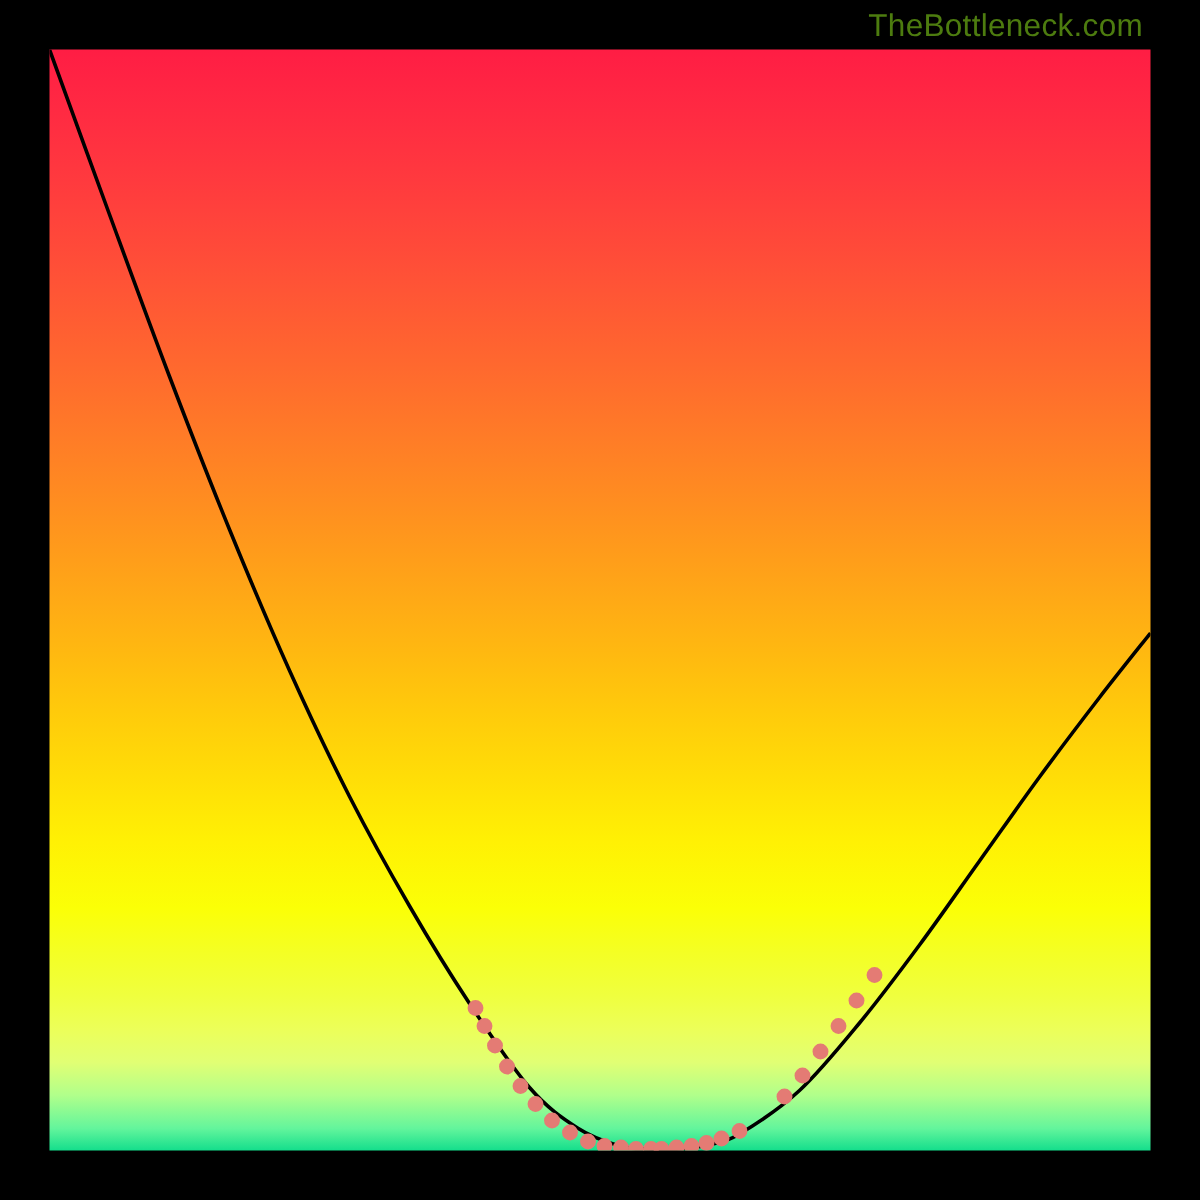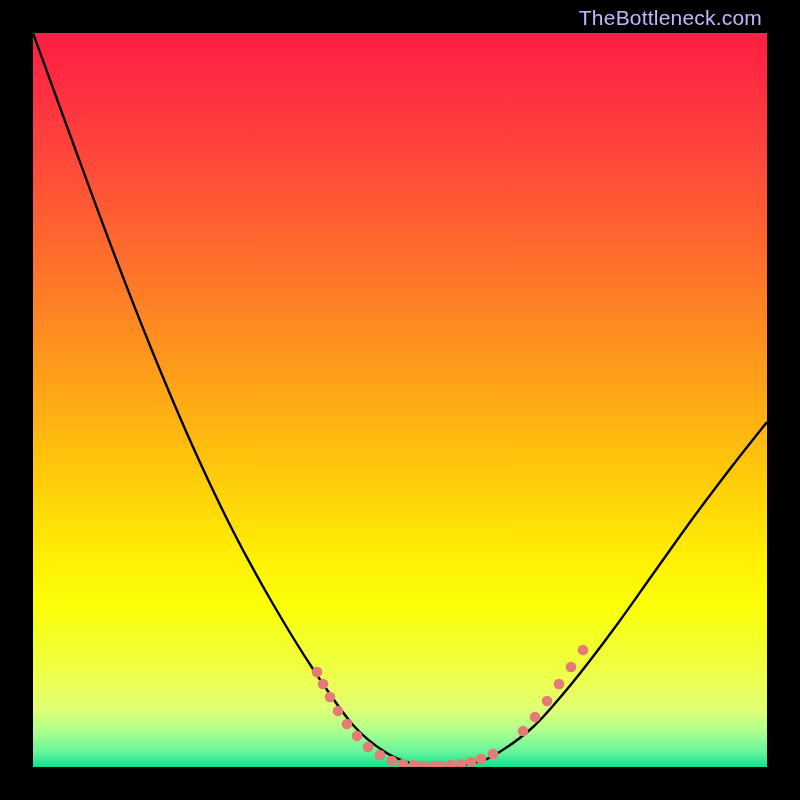--- a/index.html
+++ b/index.html
@@ -38,21 +38,21 @@
       #e1ff74 92%,
       #b0ff8b 95%,
       #63f59c 98%,
       #14de8c 100%
     );
   }
   .watermark {
     position: absolute;
     top: 6px;
     right: 38px;
-    color: #c4b5fd;
+    color: #4d7c0f;
     font-size: 21px;
     font-weight: 500;
     letter-spacing: 0.2px;
   }
   svg.curve {
     position: absolute;
     left: 33px;
     top: 33px;
     width: 734px;
     height: 734px;

